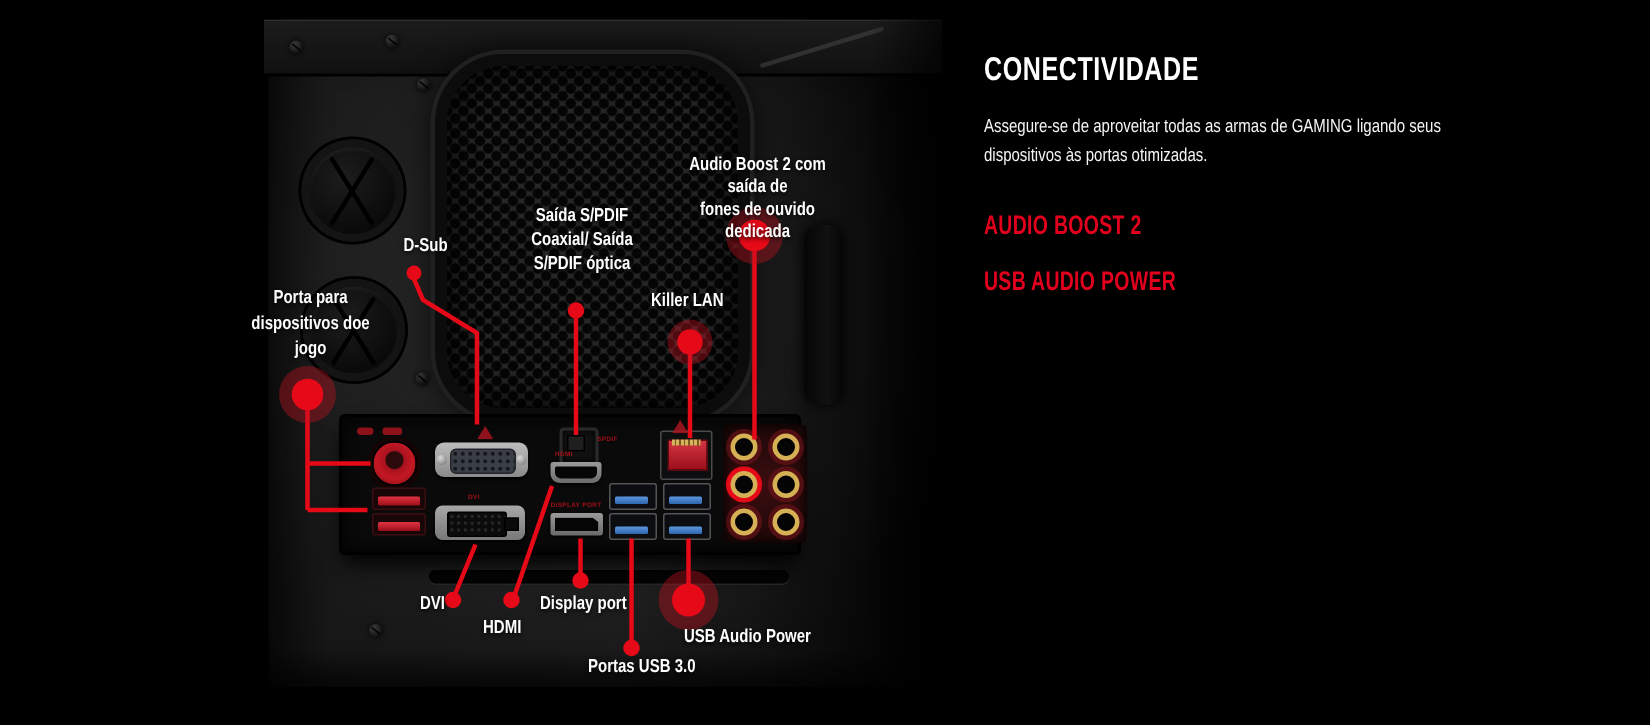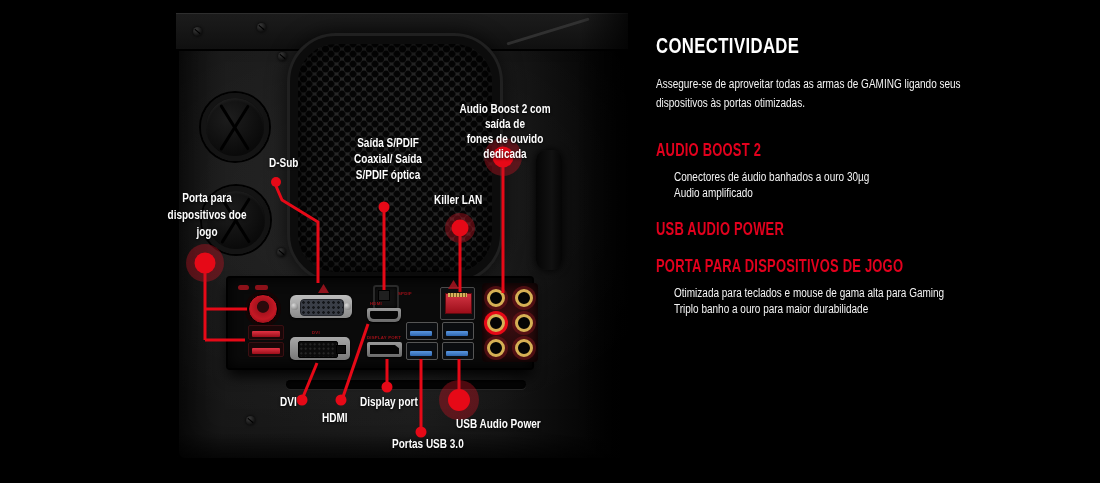--- a/index.html
+++ b/index.html
@@ -293,33 +293,22 @@
     <div class="photo-fade-right"></div>
   </div>
 
   <div class="content">
     <h1 class="title">CONECTIVIDADE</h1>
     <p class="intro">Assegure-se de aproveitar todas as armas de GAMING ligando seus
 dispositivos às portas otimizadas.</p>
 
     <div class="section first">
       <h2>AUDIO BOOST 2</h2>
-      <div class="items">
-        <div class="item">Conectores de áudio banhados a ouro 30µg</div>
-        <div class="item">Audio amplificado</div>
-      </div>
     </div>
 
     <div class="section">
       <h2>USB AUDIO POWER</h2>
     </div>
 
-    <div class="section">
-      <h2>PORTA PARA DISPOSITIVOS DE JOGO</h2>
-      <div class="items">
-        <div class="item">Otimizada para teclados e mouse de gama alta para Gaming</div>
-        <div class="item">Triplo banho a ouro para maior durabilidade</div>
-      </div>
-    </div>
 
   </div>
 
 </div>
 
 </body></html>

